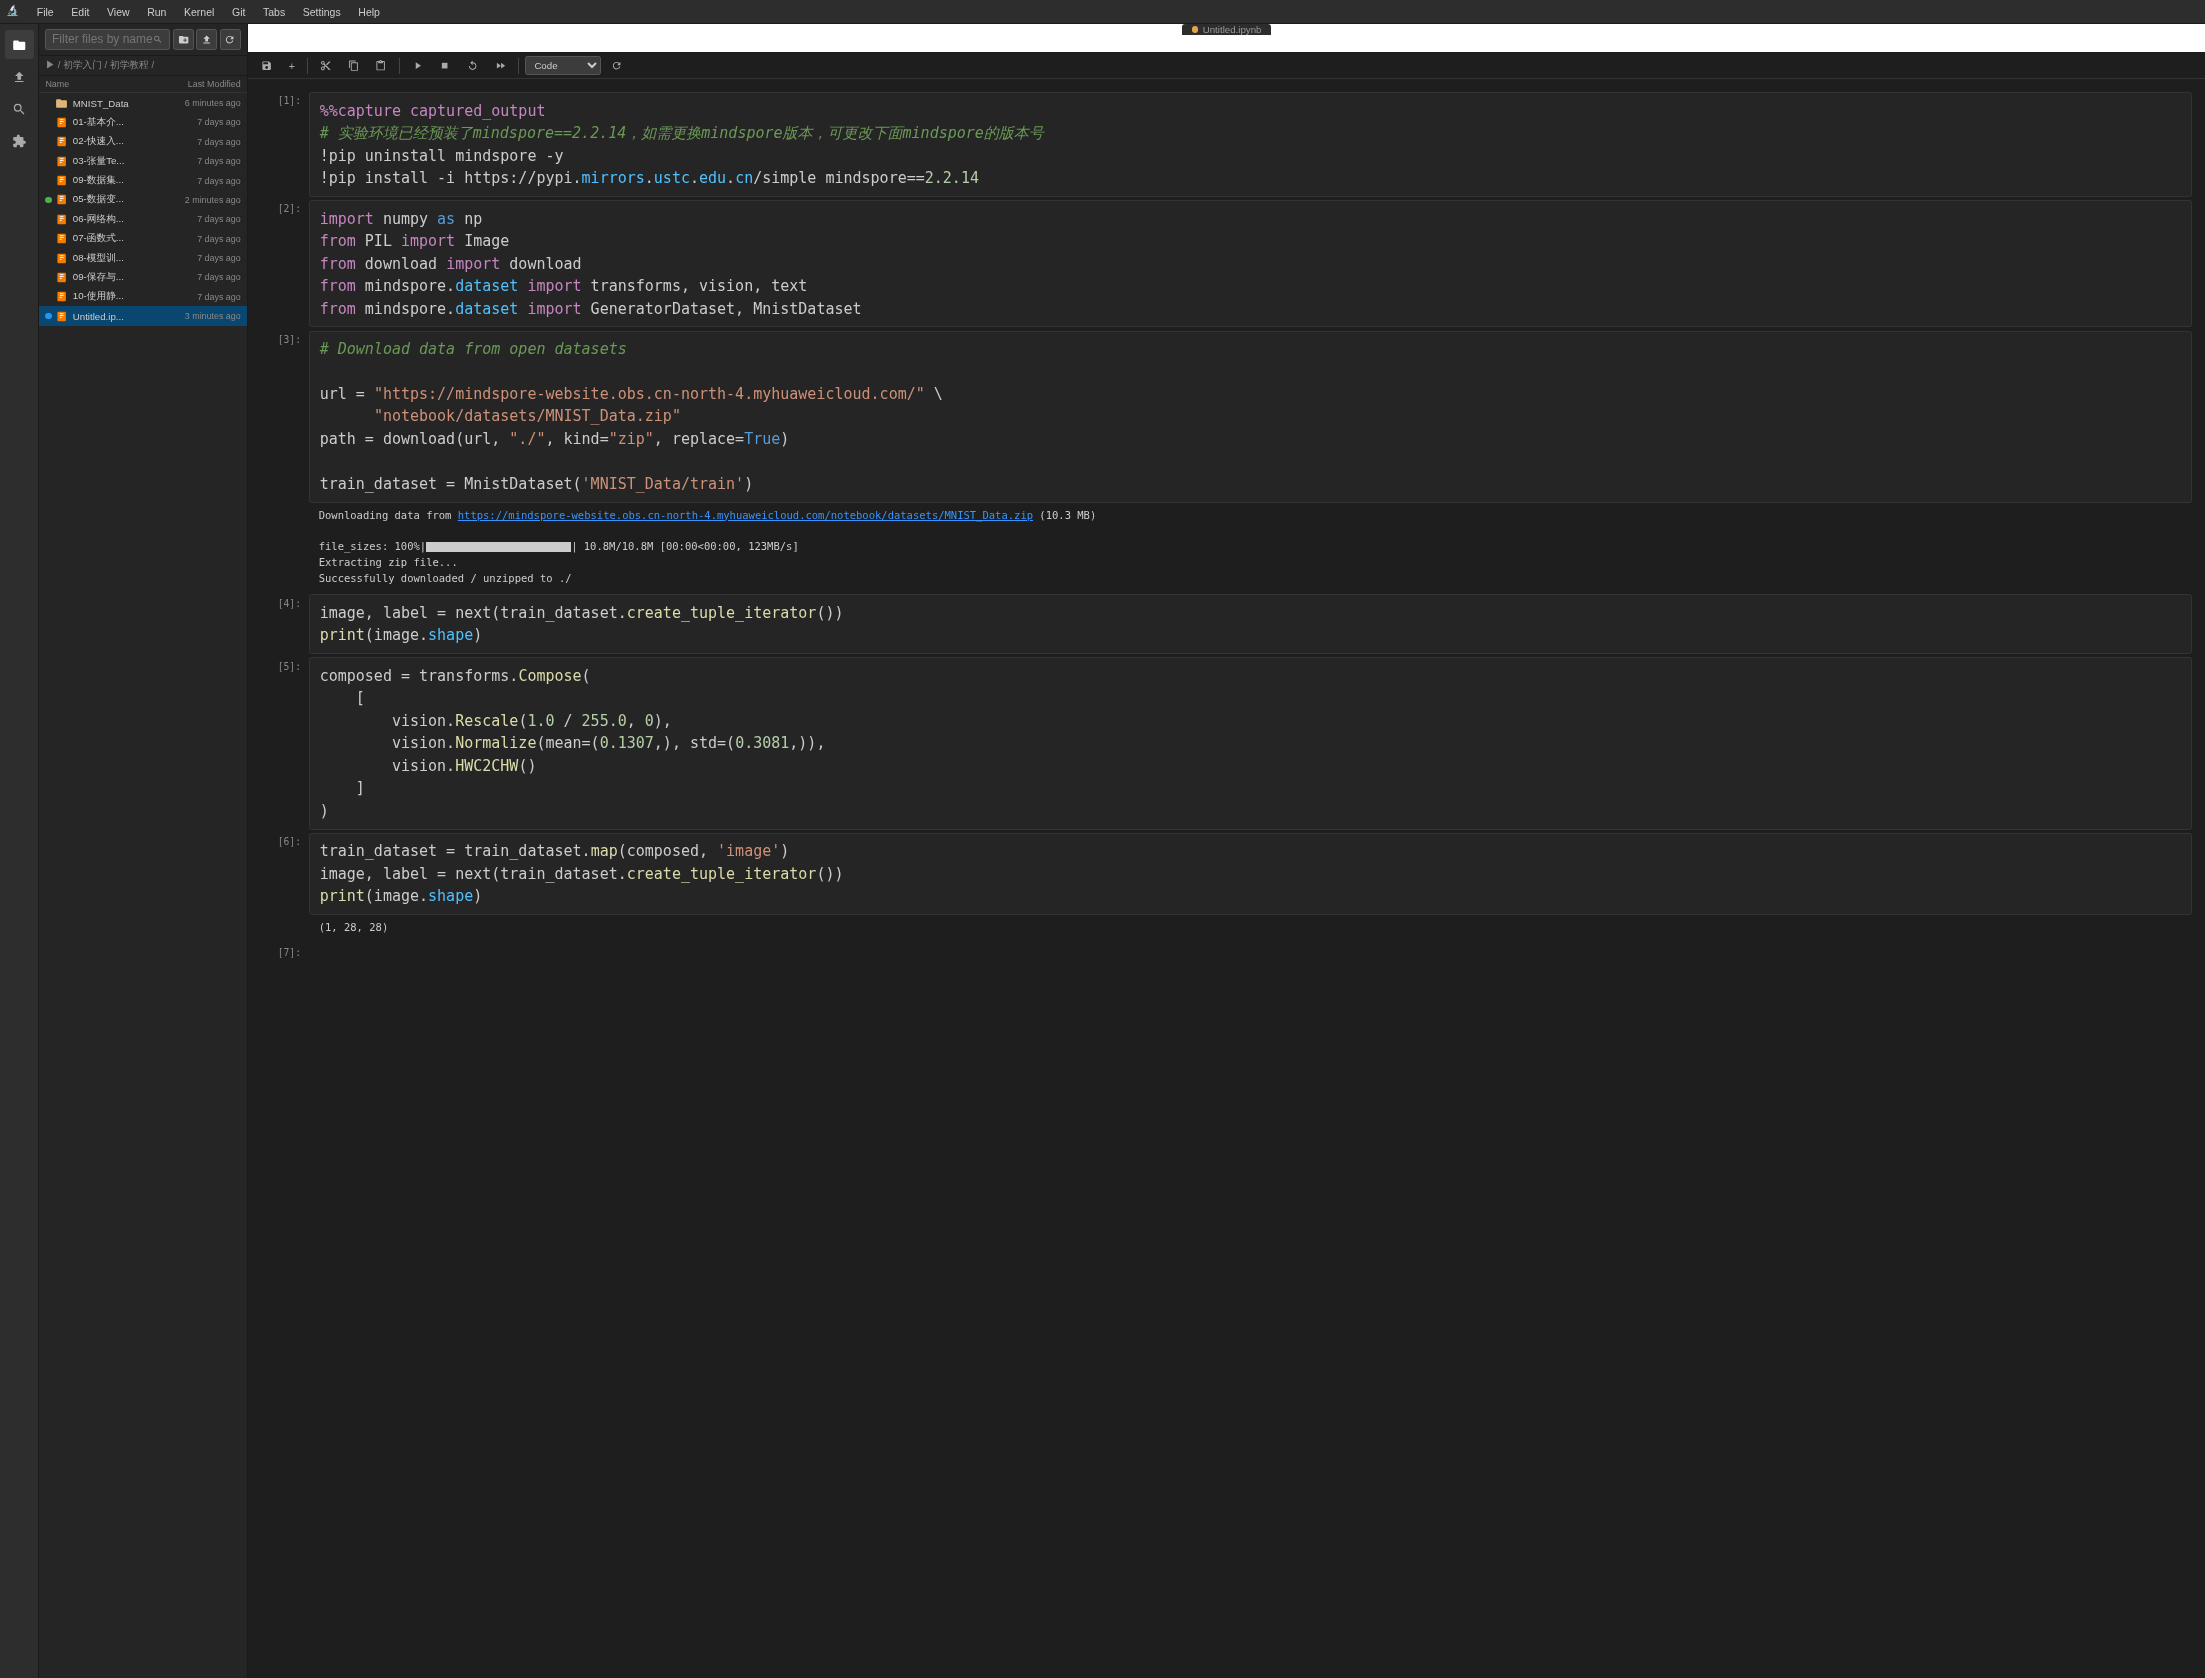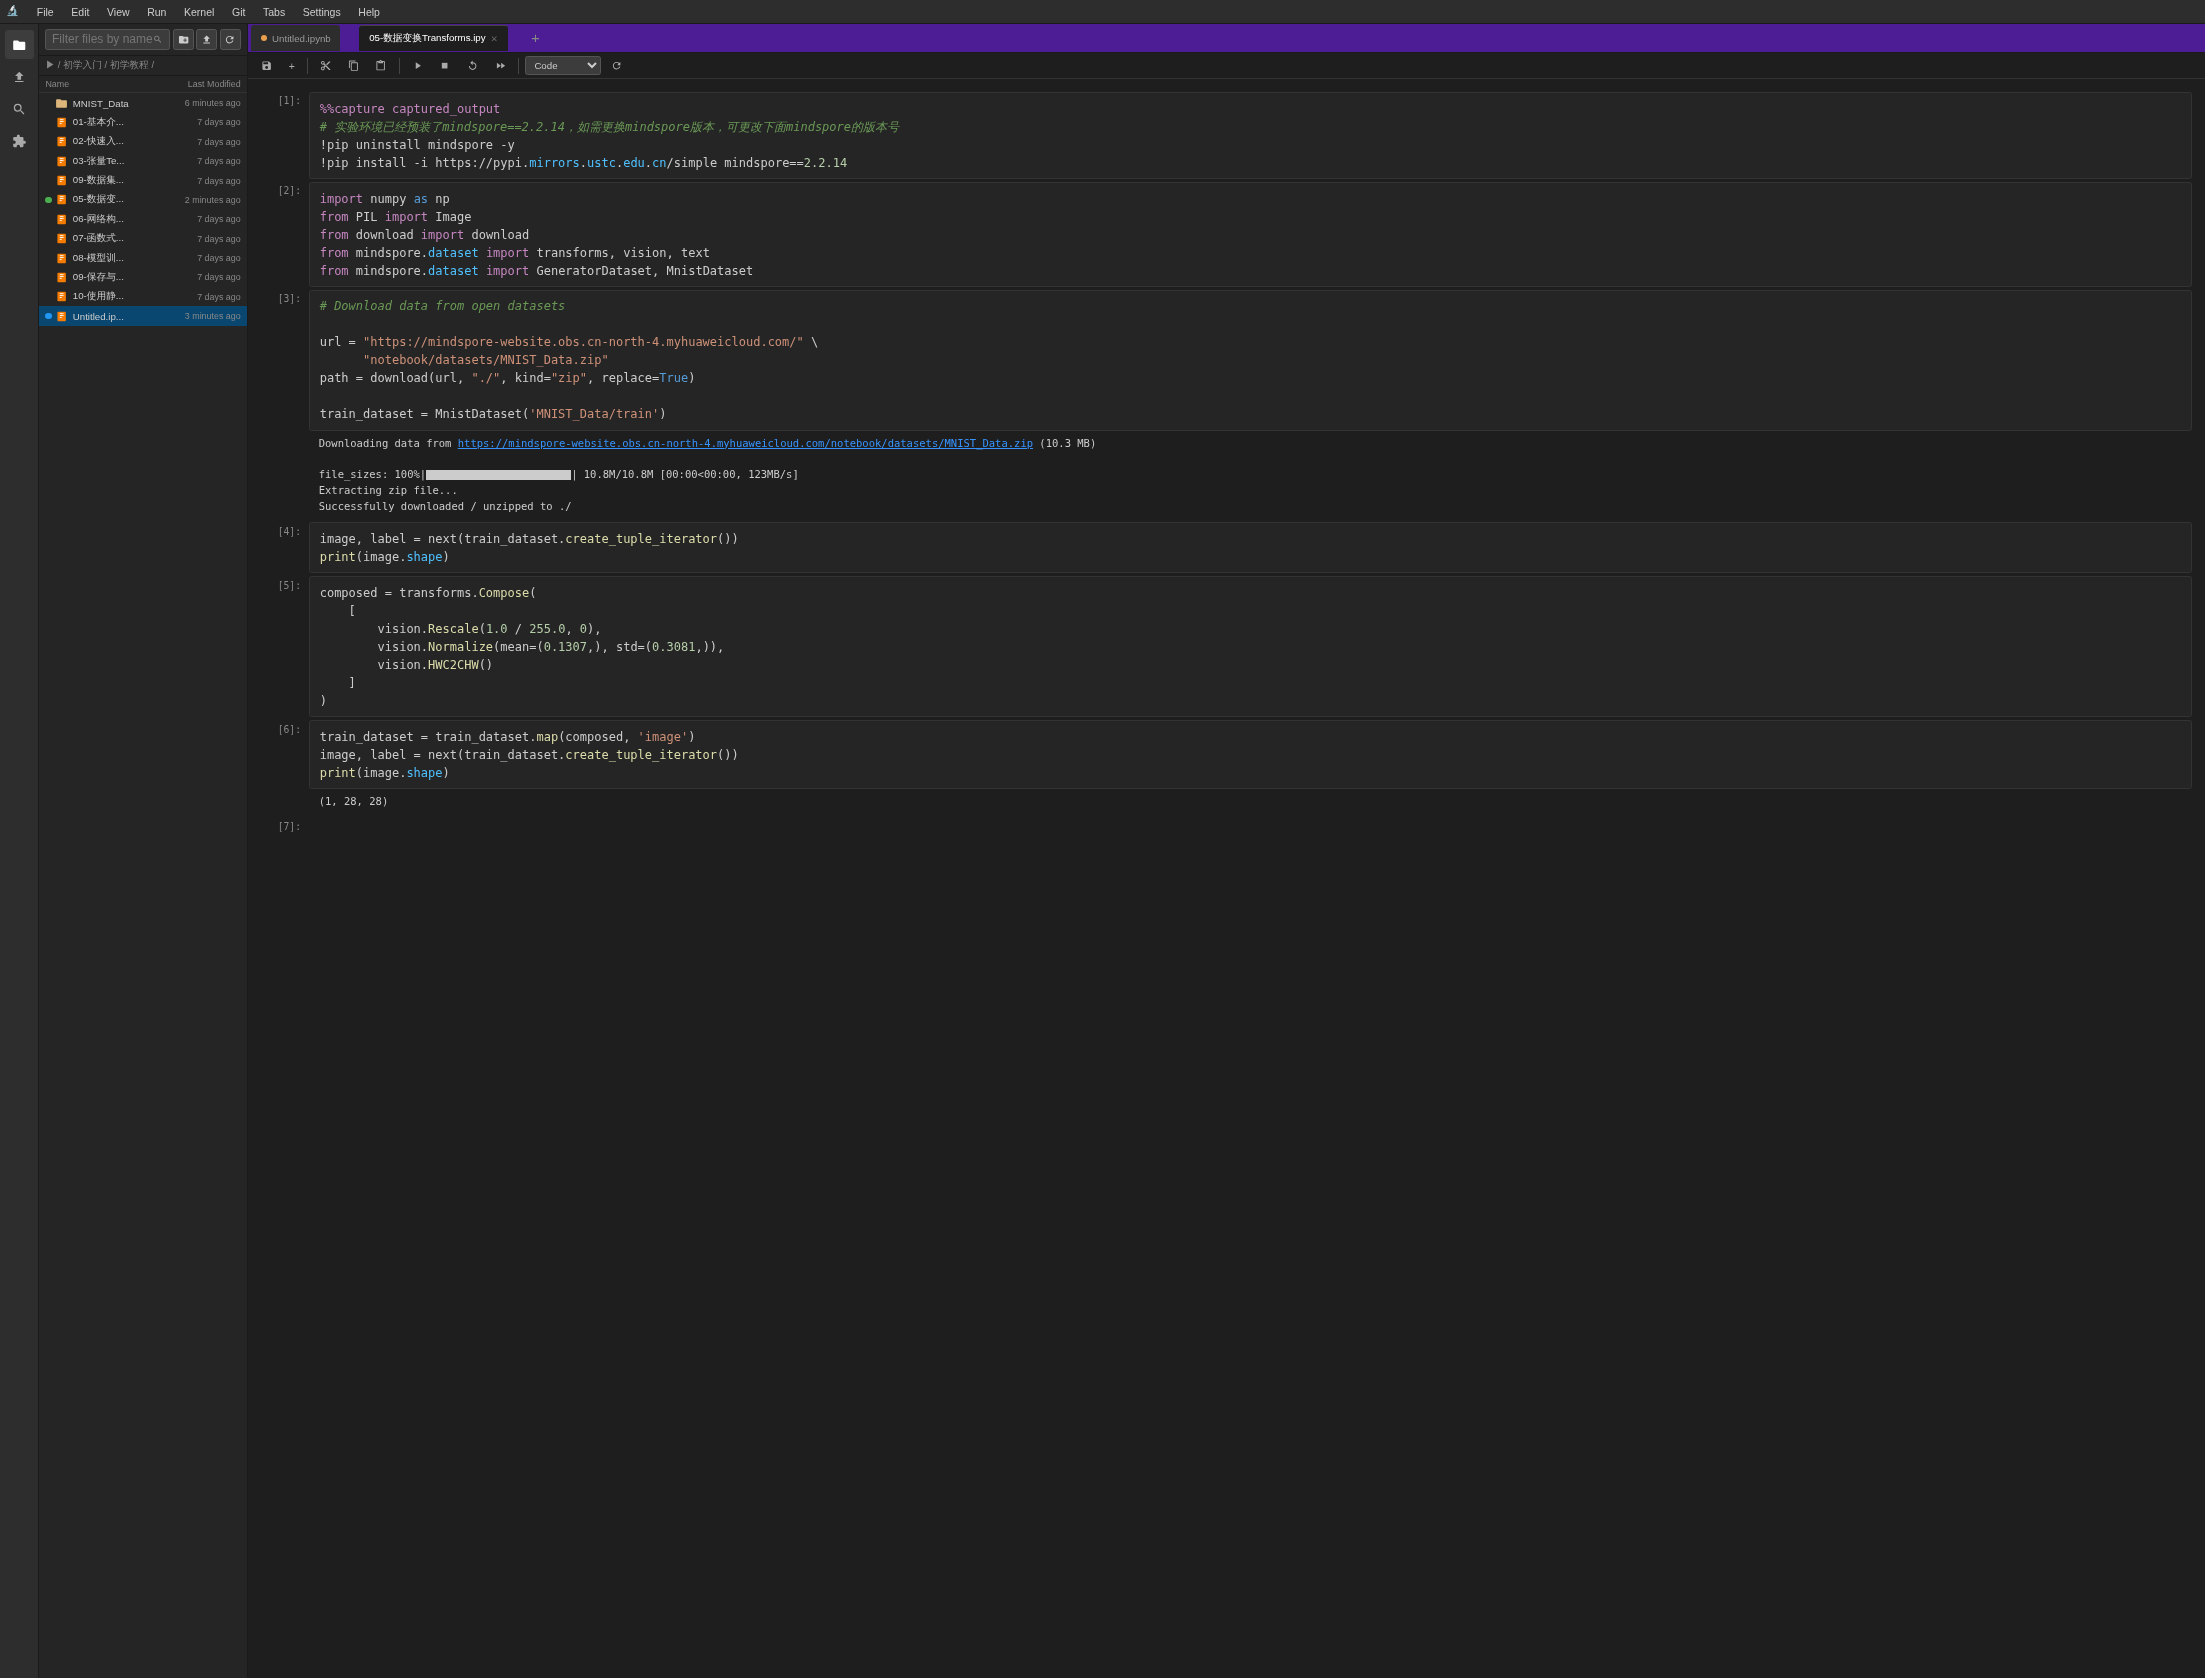--- a/index.html
+++ b/index.html
@@ -39,40 +39,40 @@
     .file-modified { width: 89px; font-size: 8.9px; color: #888; text-align: right; }
     .dot-indicator { width: 6.4px; height: 6.4px; border-radius: 50%; margin-right: 3.2px; flex-shrink: 0; }
     .dot-green { background: #4caf50; }
     .dot-blue { background: #2196f3; }
     .dot-empty { width: 6.4px; margin-right: 3.2px; flex-shrink: 0; }
 
     
     .notebook-area { flex: 1; display: flex; flex-direction: column; overflow: hidden; background: #1e1e1e; }
 
     
-    .tab-bar { display: flex; align-items: center; background: #4c1d95; border-bottom: 0.8px solid #1a1a1a; height: 29px; padding: 0 3.2px; gap: 19px; }
+    .tab-bar { display: flex; align-items: center; background: #ffffff; border-bottom: 0.8px solid #1a1a1a; height: 29px; padding: 0 3.2px; gap: 19px; flex-direction: column; }
     .tab { display: flex; align-items: center; padding: 0 9.7px; height: 26px; background: #2d2d2d; color: #999; font-size: 9.7px; cursor: pointer; border-radius: 3.2px 3.2px 0 0; gap: 4.8px; }
     .tab.active { background: #1e1e1e; color: #fff; border-top: 0.8px solid #444; }
     .tab .close-btn { font-size: 8.9px; color: #666; cursor: pointer; }
     .tab .dot { width: 6.4px; height: 6.4px; border-radius: 50%; background: #999; }
     .tab .dot.unsaved { background: #e8a04c; }
     .tab-new { background: none; border: none; color: #888; font-size: 14.5px; cursor: pointer; padding: 0 4.8px; }
 
     
     .toolbar { display: flex; align-items: center; padding: 3.2px 6.4px; background: #1e1e1e; border-bottom: 0.8px solid #333; gap: 3.2px; }
     .tb-btn { background: none; border: 0.8px solid transparent; border-radius: 2.4px; color: #aaa; cursor: pointer; padding: 2.4px 5.6px; font-size: 10.5px; display: flex; align-items: center; gap: 2.4px; }
     .tb-sep { width: 0.8px; height: 16px; background: #444; margin: 0 2.4px; }
     .cell-type-select { background: #3c3c3c; border: 0.8px solid #555; color: #ccc; border-radius: 2.4px; padding: 1.6px 4.8px; font-size: 9.7px; cursor: pointer; }
 
     
     .notebook-content { flex: 1; overflow-y: auto; background: #1e1e1e; padding: 13px 0; }
     .cell { display: flex; margin-bottom: 3.2px; padding: 0 13px; }
     .cell-num { width: 48px; text-align: right; padding-right: 8px; color: #888; font-size: 9.7px; font-family: monospace; padding-top: 3.2px; flex-shrink: 0; }
     .cell-content { flex: 1; }
-    .cell-input { background: #252526; border: 0.8px solid #333; border-radius: 2.4px; padding: 6.4px 9.7px; font-family: 'Courier New', monospace; font-size: 12px; line-height: 1.5; }
+    .cell-input { background: #252526; border: 0.8px solid #333; border-radius: 2.4px; padding: 6.4px 9.7px; font-family: 'Courier New', monospace; font-size: 15px; line-height: 1.5; }
     .cell-output { padding: 4.8px 9.7px; font-family: 'Courier New', monospace; font-size: 10.5px; color: #ccc; line-height: 1.5; }
 
     
     .kw { color: #569cd6; } 
     .kw2 { color: #c586c0; } 
     .fn { color: #dcdcaa; } 
     .str { color: #ce9178; } 
     .num { color: #b5cea8; } 
     .cm { color: #6a9955; font-style: italic; } 
     .magic { color: #c586c0; } 

